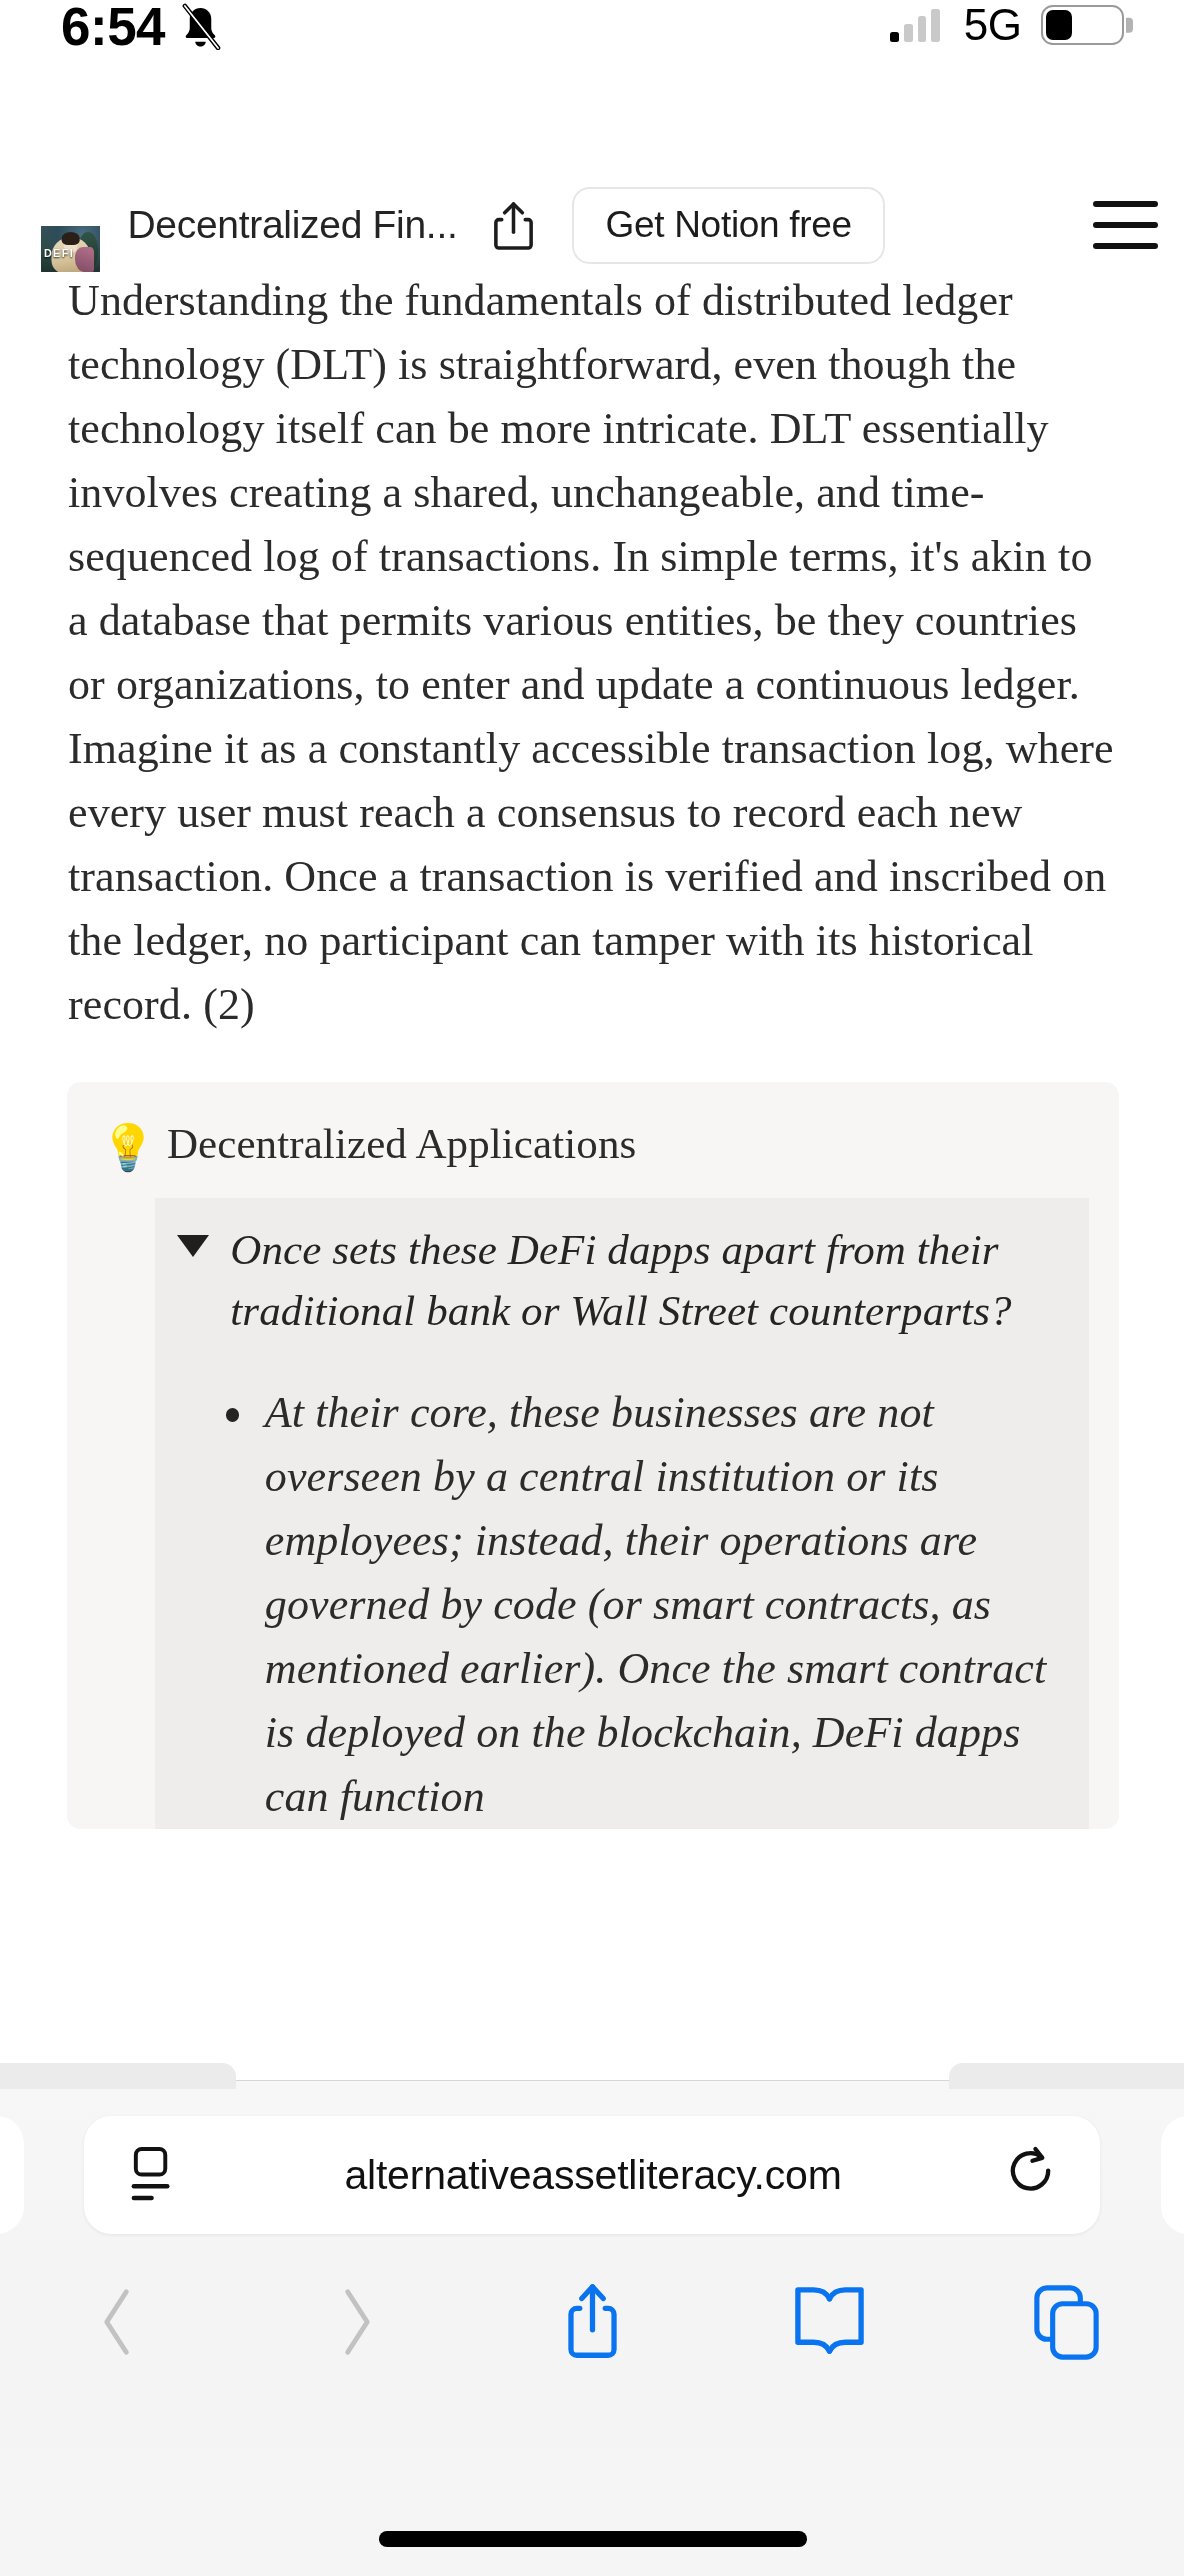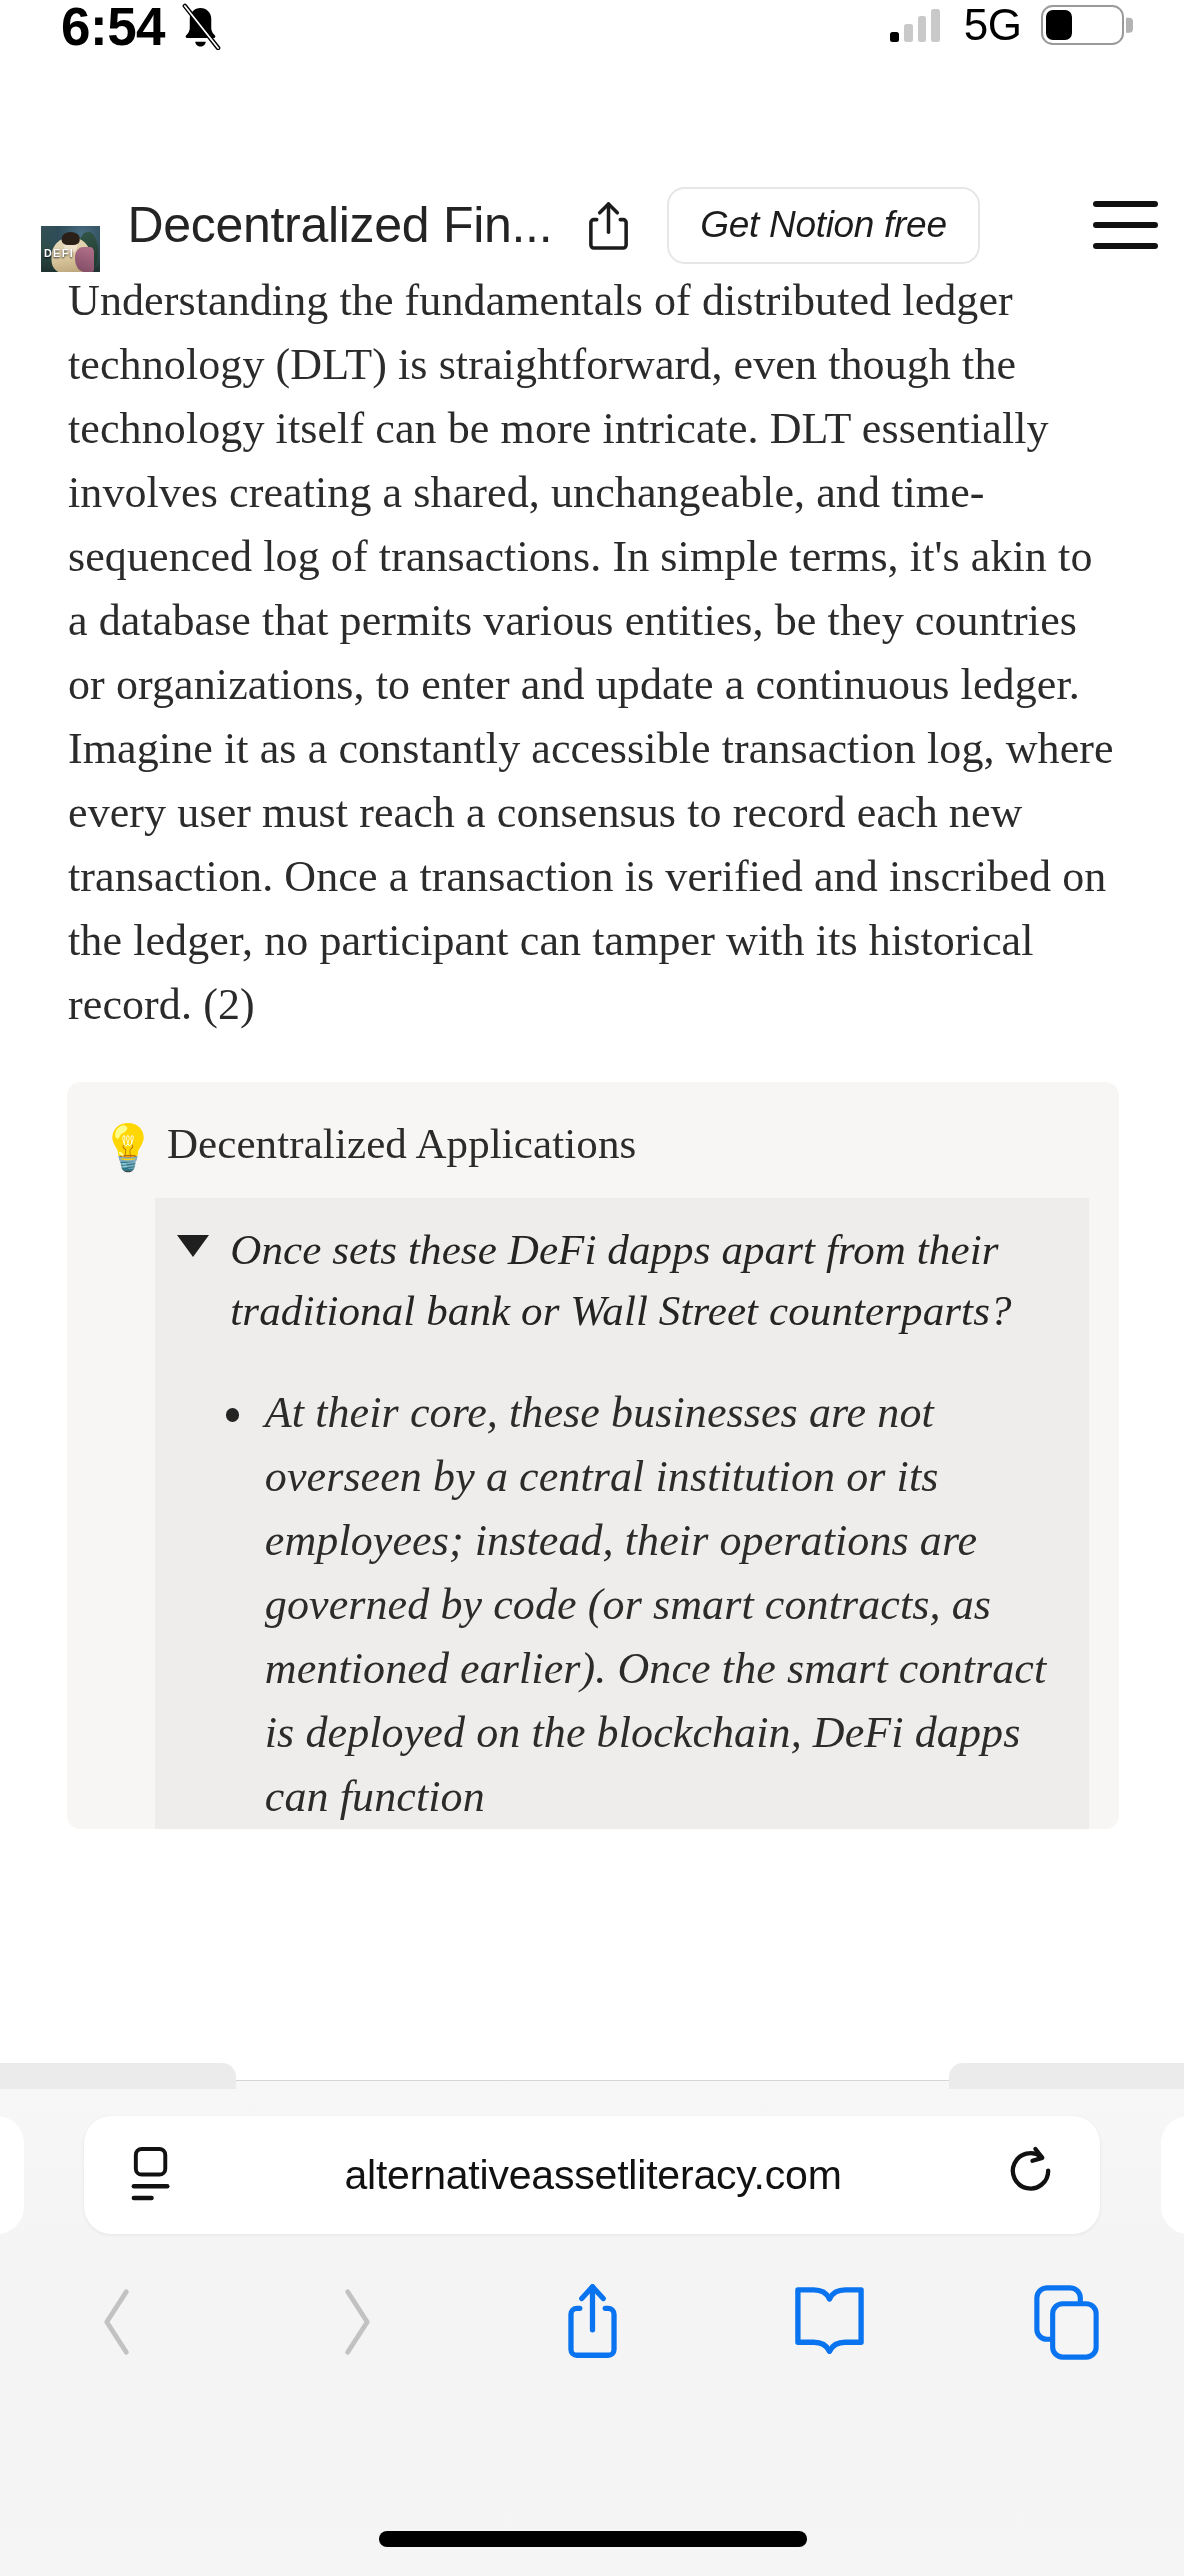--- a/index.html
+++ b/index.html
@@ -90,35 +90,34 @@
     width:18.7px; height:12.8px; border-radius:50% 50% 36% 36%;
     background:#2a2018;
   }
   .favicon .defi{
     position:absolute; left:2.9px; bottom:12.8px;
     font-size:10.8px; font-weight:700; color:#fff;
     letter-spacing:1.4px; font-family:"Liberation Sans", sans-serif;
     text-shadow:0 1px 2px rgba(0,0,0,.85);
   }
   .site-title{
-    font-size:50px; color:#242424; letter-spacing:-0.3px;
+    font-size:39px; color:#242424; letter-spacing:-0.3px;
     margin-left:27.5px; white-space:nowrap; overflow:hidden;
     font-family:"Liberation Sans", sans-serif;
   }
   .hdr-share{ margin-left:33px; flex:none; width:47px; height:55px; }
   .cta-btn{
     margin-left:35px; flex:none;
     height:77px; padding:0 31px;
     display:flex; align-items:center; justify-content:center;
     border:2px solid #e6e6e6; border-radius:17.7px;
     background:#fff;
     font-size:37px; color:#1c1c1c; letter-spacing:-0.3px;
     white-space:nowrap;
     font-family:"Liberation Sans", sans-serif;
-    font-style:italic;
   }
   .hamburger{
     margin-left:auto; flex:none;
     width:65px; height:49px;
     display:flex; flex-direction:column; justify-content:space-between;
   }
   .hamburger span{ display:block; height:6.9px; background:#111; border-radius:3.9px; }
 
   
   .content{

